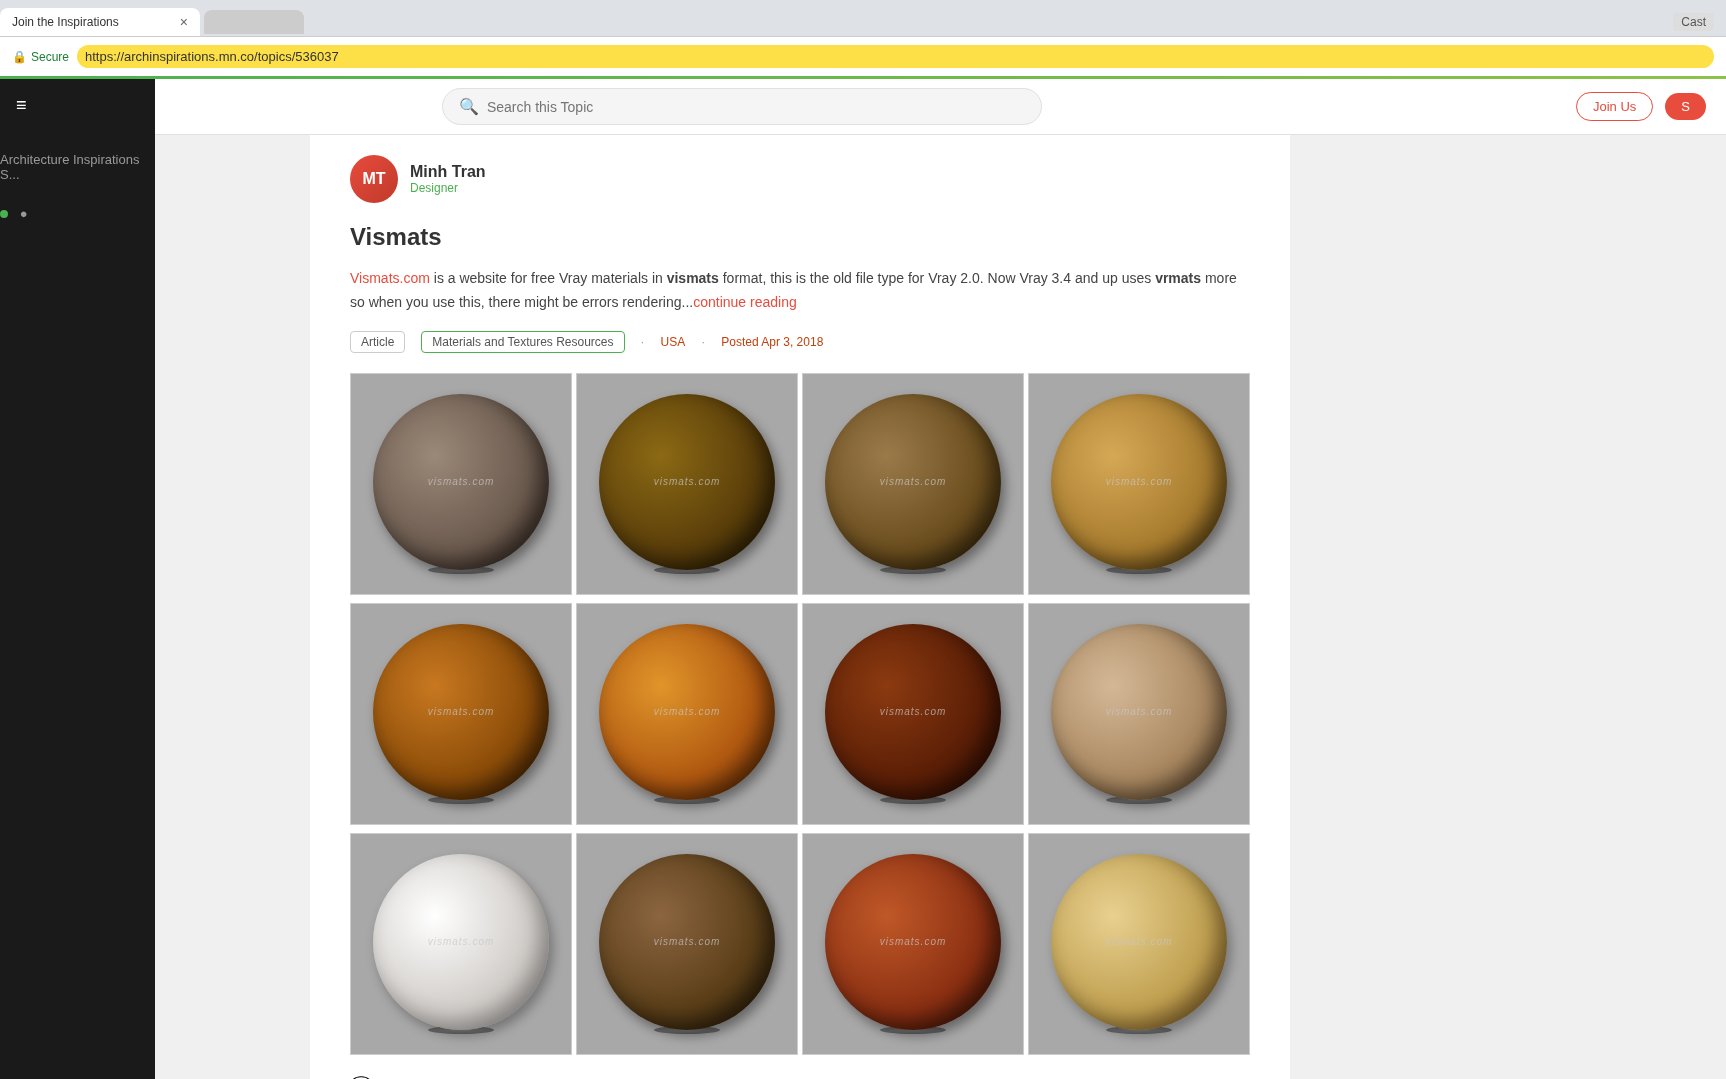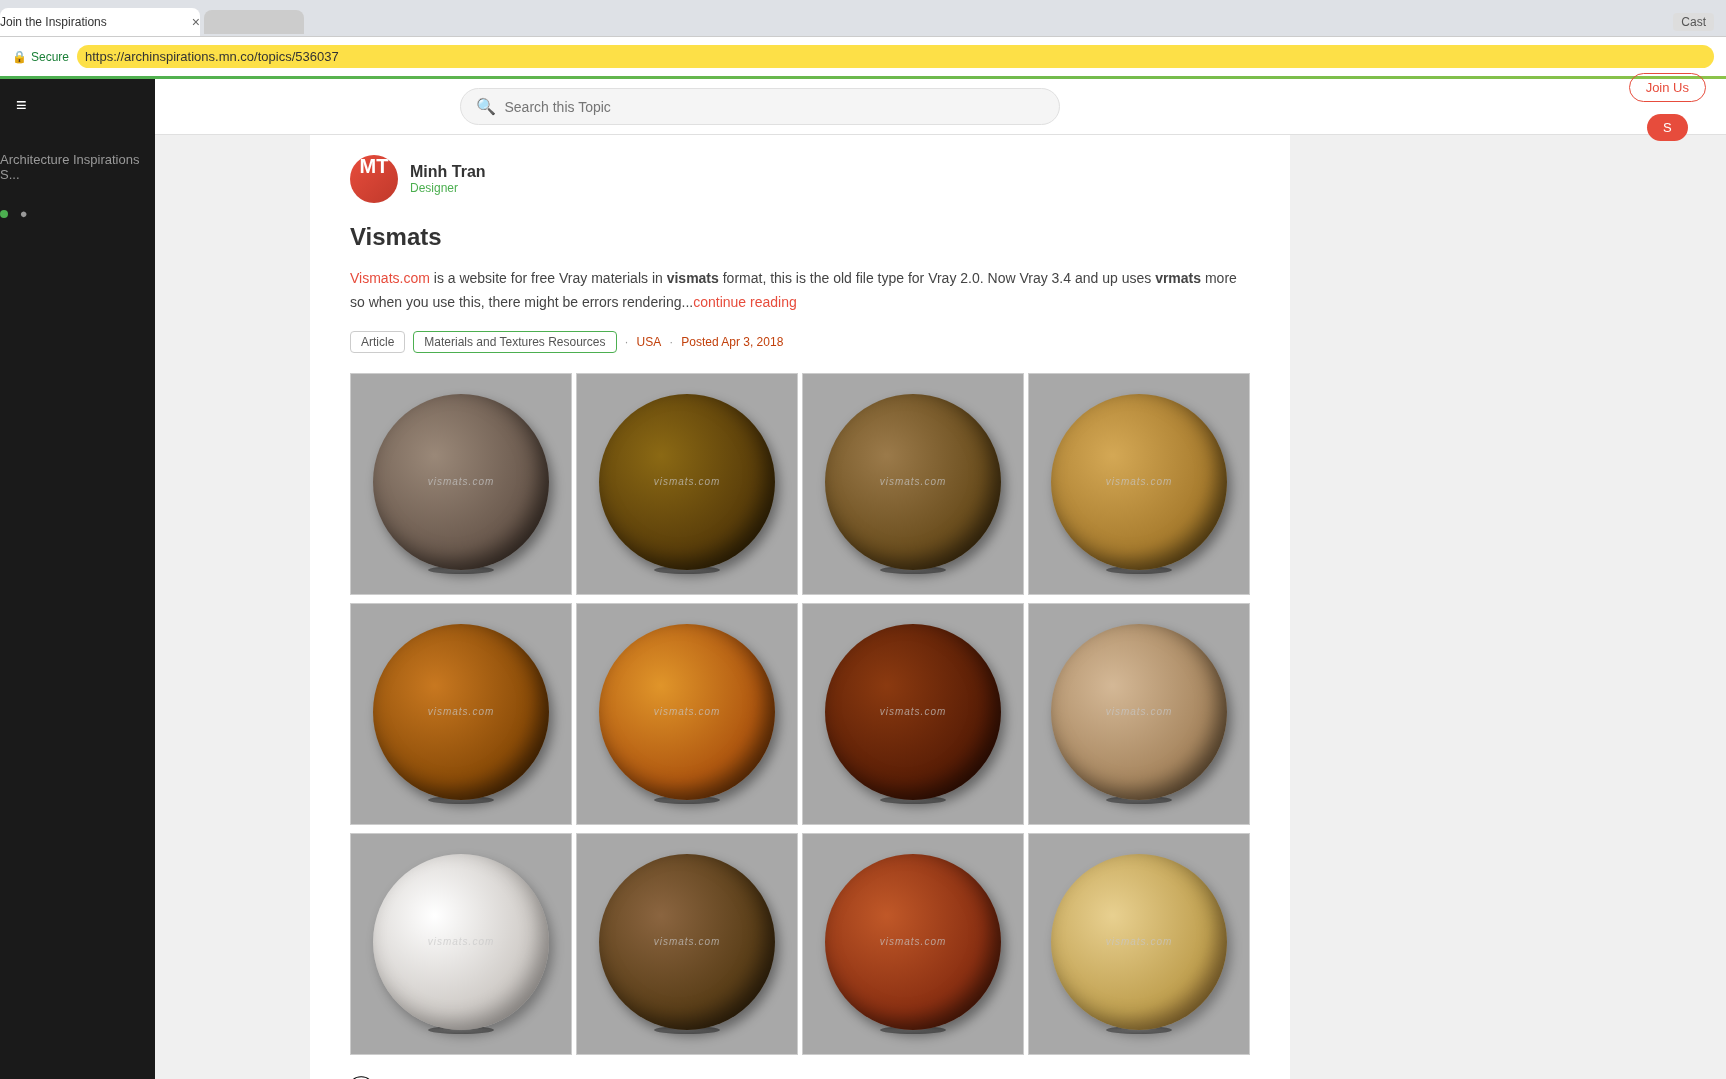--- a/index.html
+++ b/index.html
@@ -1,21 +1,21 @@
 <!DOCTYPE html>
 <html><head>
   <meta charset="utf-8">
   <style>
     * { margin: 0; padding: 0; box-sizing: border-box; }
     body { font-family: -apple-system, BlinkMacSystemFont, 'Segoe UI', Arial, sans-serif; background: #f0f0f0; overflow-x: hidden; }
 
     
     .browser-chrome { background: #dee1e6; width: 1726px; }
     .browser-tabs { display: flex; align-items: center; background: #dee1e6; padding: 8px 0 0 0; height: 36px; }
-    .browser-tab { background: #fff; display: flex; align-items: center; padding: 0 0; height: 28px; border-radius: 8px 8px 0 0; font-size: 12px; color: #333; min-width: 200px; max-width: 240px; position: relative; }
+    .browser-tab { background: #fff; display: flex; align-items: center; padding: 0 12px; height: 28px; border-radius: 8px 8px 0 0; font-size: 12px; color: #333; min-width: 200px; max-width: 240px; position: relative; }
     .browser-tab .tab-title { flex: 1; overflow: hidden; text-overflow: ellipsis; white-space: nowrap; font-size: 12px; }
     .browser-tab .tab-close { margin-left: 8px; color: #666; cursor: pointer; font-size: 14px; }
     .browser-tab-inactive { background: #ccc; display: flex; align-items: center; padding: 0 12px; height: 24px; border-radius: 8px 8px 0 0; margin-left: 4px; font-size: 12px; color: #555; min-width: 100px; }
     .browser-cast { margin-left: auto; margin-right: 12px; font-size: 12px; color: #555; background: #ddd; padding: 2px 8px; border-radius: 4px; }
 
     .browser-addressbar { background: #fff; display: flex; align-items: center; padding: 6px 12px; height: 40px; border-top: 1px solid #ccc; gap: 8px; }
     .addressbar-secure { display: flex; align-items: center; gap: 4px; color: #1a7f37; font-size: 12px; }
     .addressbar-url { flex: 1; font-size: 13px; color: #333; padding: 4px 8px; background: #fde047; border-radius: 20px; }
     .addressbar-green-line { height: 3px; background: linear-gradient(90deg, #4caf50 0%, #8bc34a 100%); width: 100%; }
 
@@ -29,41 +29,41 @@
     .sidebar-nav-item { padding: 12px 0; color: #999; font-size: 13px; cursor: pointer; }
 
     
     .main-content { flex: 1; display: flex; flex-direction: column; }
 
     
     .top-nav { background: white; display: flex; align-items: center; padding: 0 20px; height: 56px; border-bottom: 1px solid #e0e0e0; }
     .nav-search { flex: 1; display: flex; align-items: center; max-width: 600px; margin: 0 auto; background: #f5f5f5; border-radius: 24px; padding: 8px 16px; border: 1px solid #e0e0e0; }
     .nav-search input { flex: 1; border: none; background: transparent; outline: none; font-size: 14px; color: #666; }
     .search-icon { color: #999; margin-right: 8px; }
-    .nav-actions { margin-left: auto; display: flex; align-items: center; gap: 12px; flex-direction: column; }
+    .nav-actions { margin-left: auto; display: flex; align-items: center; gap: 12px; }
     .join-us-btn { background: transparent; border: 1px solid #e74c3c; color: #e74c3c; padding: 6px 16px; border-radius: 20px; font-size: 13px; cursor: pointer; }
     .sign-in-btn { background: #e74c3c; color: white; padding: 6px 16px; border-radius: 20px; font-size: 13px; cursor: pointer; border: none; }
     .active-indicator { width: 8px; height: 8px; background: #4caf50; border-radius: 50%; display: inline-block; margin-right: 8px; }
 
     .content-area { flex: 1; padding: 20px 40px; background: white; }
 
     
     .article-header { display: flex; align-items: center; margin-bottom: 20px; }
-    .author-avatar { width: 48px; height: 48px; border-radius: 50%; overflow: hidden; background: linear-gradient(135deg, #e74c3c, #c0392b); display: flex; align-items: flex-start; justify-content: center; color: white; font-weight: bold; font-size: 20px; flex-shrink: 0; margin-right: 12px; }
+    .author-avatar { width: 48px; height: 48px; border-radius: 50%; overflow: hidden; background: linear-gradient(135deg, #e74c3c, #c0392b); display: flex; align-items: center; justify-content: center; color: white; font-weight: bold; font-size: 16px; flex-shrink: 0; margin-right: 12px; }
     .author-info .author-name { font-size: 16px; font-weight: 600; color: #333; }
     .author-info .author-role { font-size: 12px; color: #4caf50; }
 
     .article-title { font-size: 24px; font-weight: 600; color: #333; margin-bottom: 16px; }
 
     .article-body { font-size: 14px; color: #444; line-height: 1.7; margin-bottom: 16px; }
     .article-body .brand-link { color: #e74c3c; font-weight: 500; }
     .article-body .bold { font-weight: 700; }
     .article-body .continue { color: #e74c3c; text-decoration: none; }
 
-    .article-meta { display: flex; align-items: center; gap: 8px; margin-bottom: 20px; flex-wrap: wrap; }
+    .article-meta { display: flex; align-items: center; gap: 16px; margin-bottom: 20px; flex-wrap: wrap; }
     .meta-tag { border: 1px solid #ccc; padding: 3px 10px; border-radius: 4px; font-size: 12px; color: #555; }
     .meta-tag.green-border { border-color: #4caf50; }
     .meta-divider { color: #999; font-size: 12px; }
     .meta-info { font-size: 12px; color: #c2410c; }
 
     
     .image-grid { display: grid; grid-template-columns: repeat(4, 1fr); gap: 4px; margin-bottom: 8px; }
     .image-cell { aspect-ratio: 1; background: #888; border: 1px solid #ccc; overflow: hidden; position: relative; }
 
     

